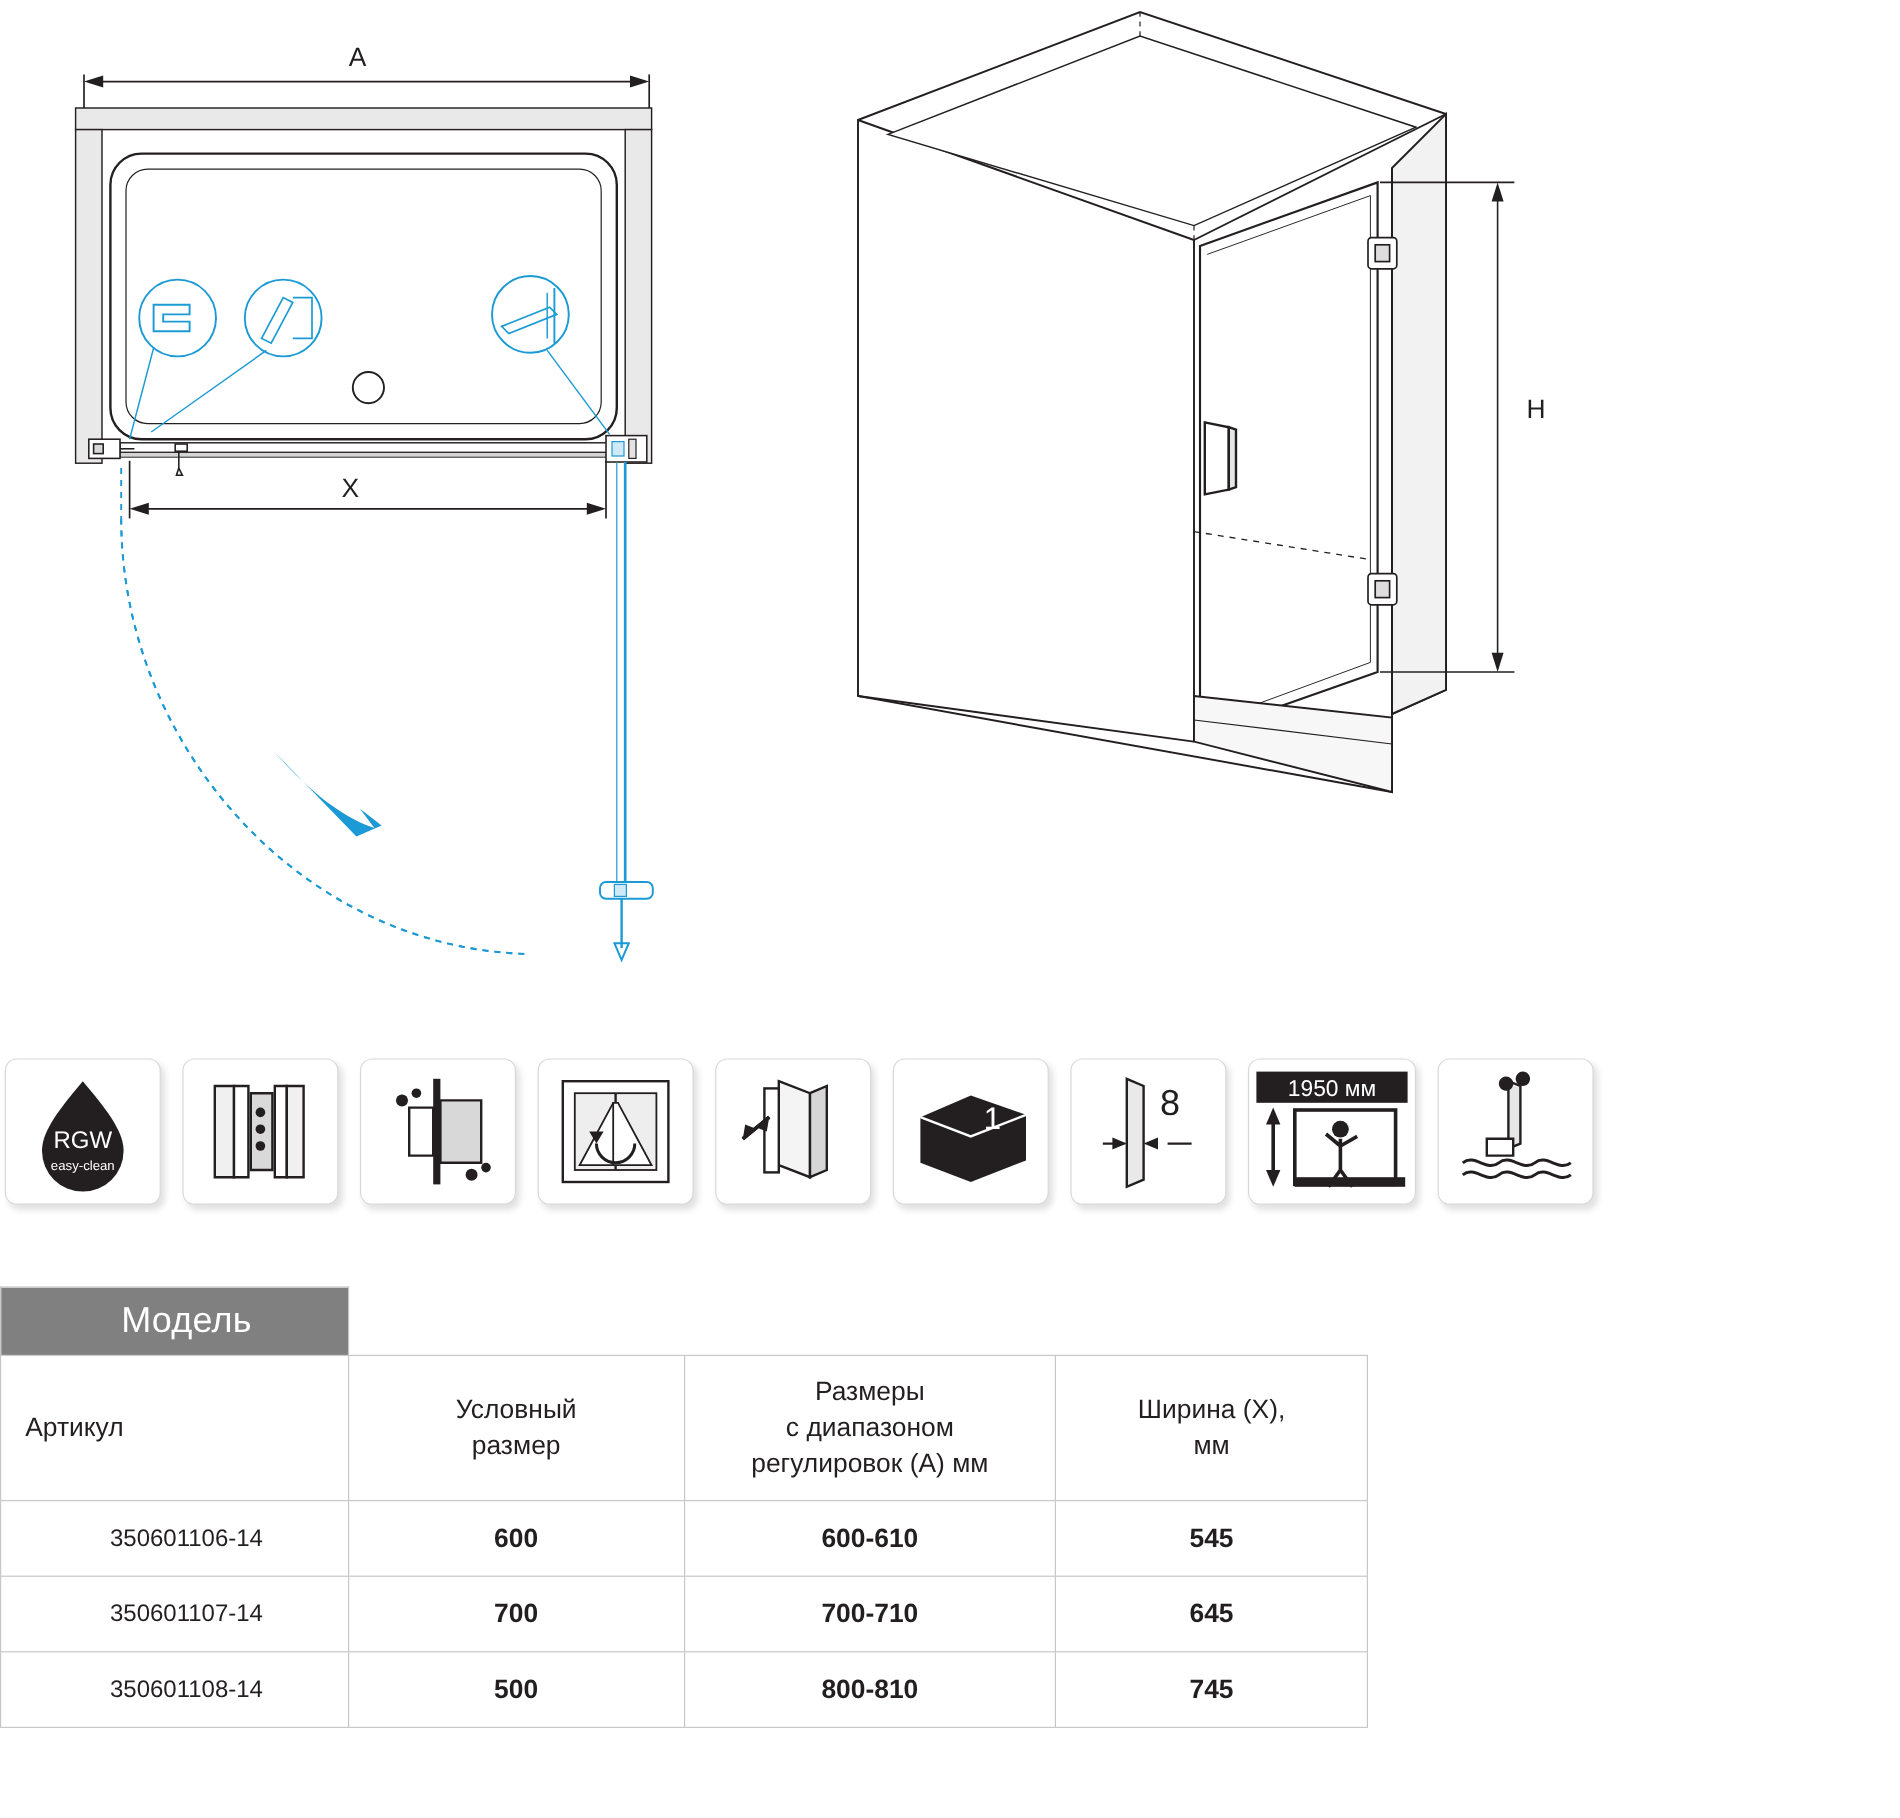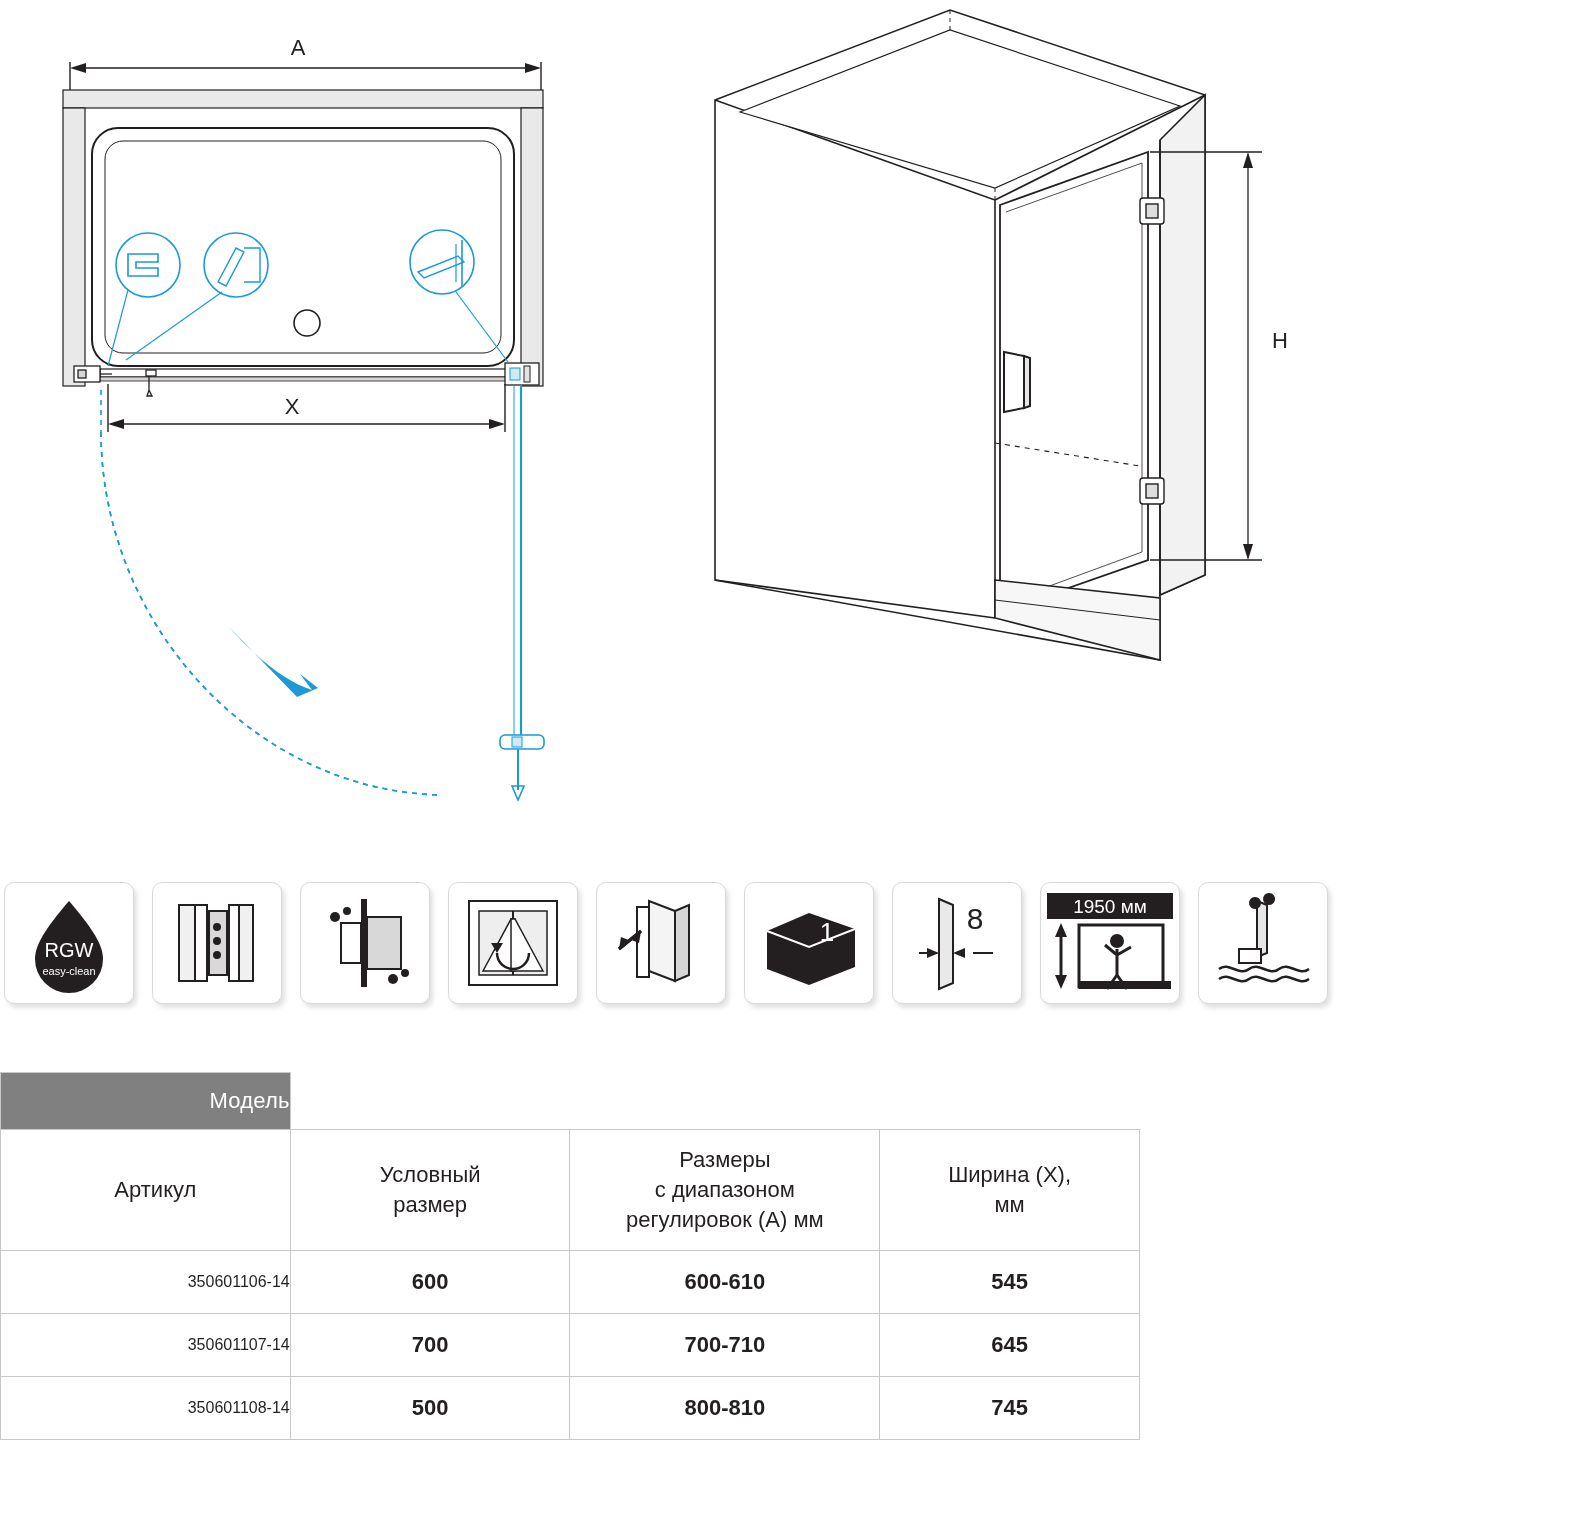--- a/index.html
+++ b/index.html
@@ -66,53 +66,53 @@
   #spec-table col.c3 { width: 260px; }
 
   #spec-table th, #spec-table td {
     border: 1px solid #c8c8c8;
     padding: 0;
   }
   .model-head {
     background: #808080;
     color: #ffffff;
     height: 56px;
-    text-align: right;
+    text-align: center;
     padding-left: 20px !important;
     font-weight: normal;
-    font-size: 22px;
+    font-size: 30px;
     letter-spacing: .2px;
   }
   .model-head-blank {
     background: #ffffff;
     border-left: 1px solid #ffffff !important;
     border-top: 1px solid #ffffff !important;
     border-right: 1px solid #ffffff !important;
   }
   .hdr-art {
     height: 120px;
-    text-align: center;
+    text-align: left;
     padding-left: 20px !important;
     font-weight: normal;
     font-size: 22px;
     vertical-align: middle;
   }
   .hdr-c {
     height: 120px;
     text-align: center;
     font-weight: normal;
     font-size: 22px;
     line-height: 30px;
     vertical-align: middle;
   }
   #spec-table td.art {
     height: 62px;
-    text-align: right;
+    text-align: center;
     padding-left: 20px !important;
-    font-size: 16px;
+    font-size: 20px;
     margin-left: 12px;
   }
   #spec-table td.num {
     height: 62px;
     text-align: center;
     font-size: 22px;
     font-weight: bold;
   }
 </style>
 </head>

